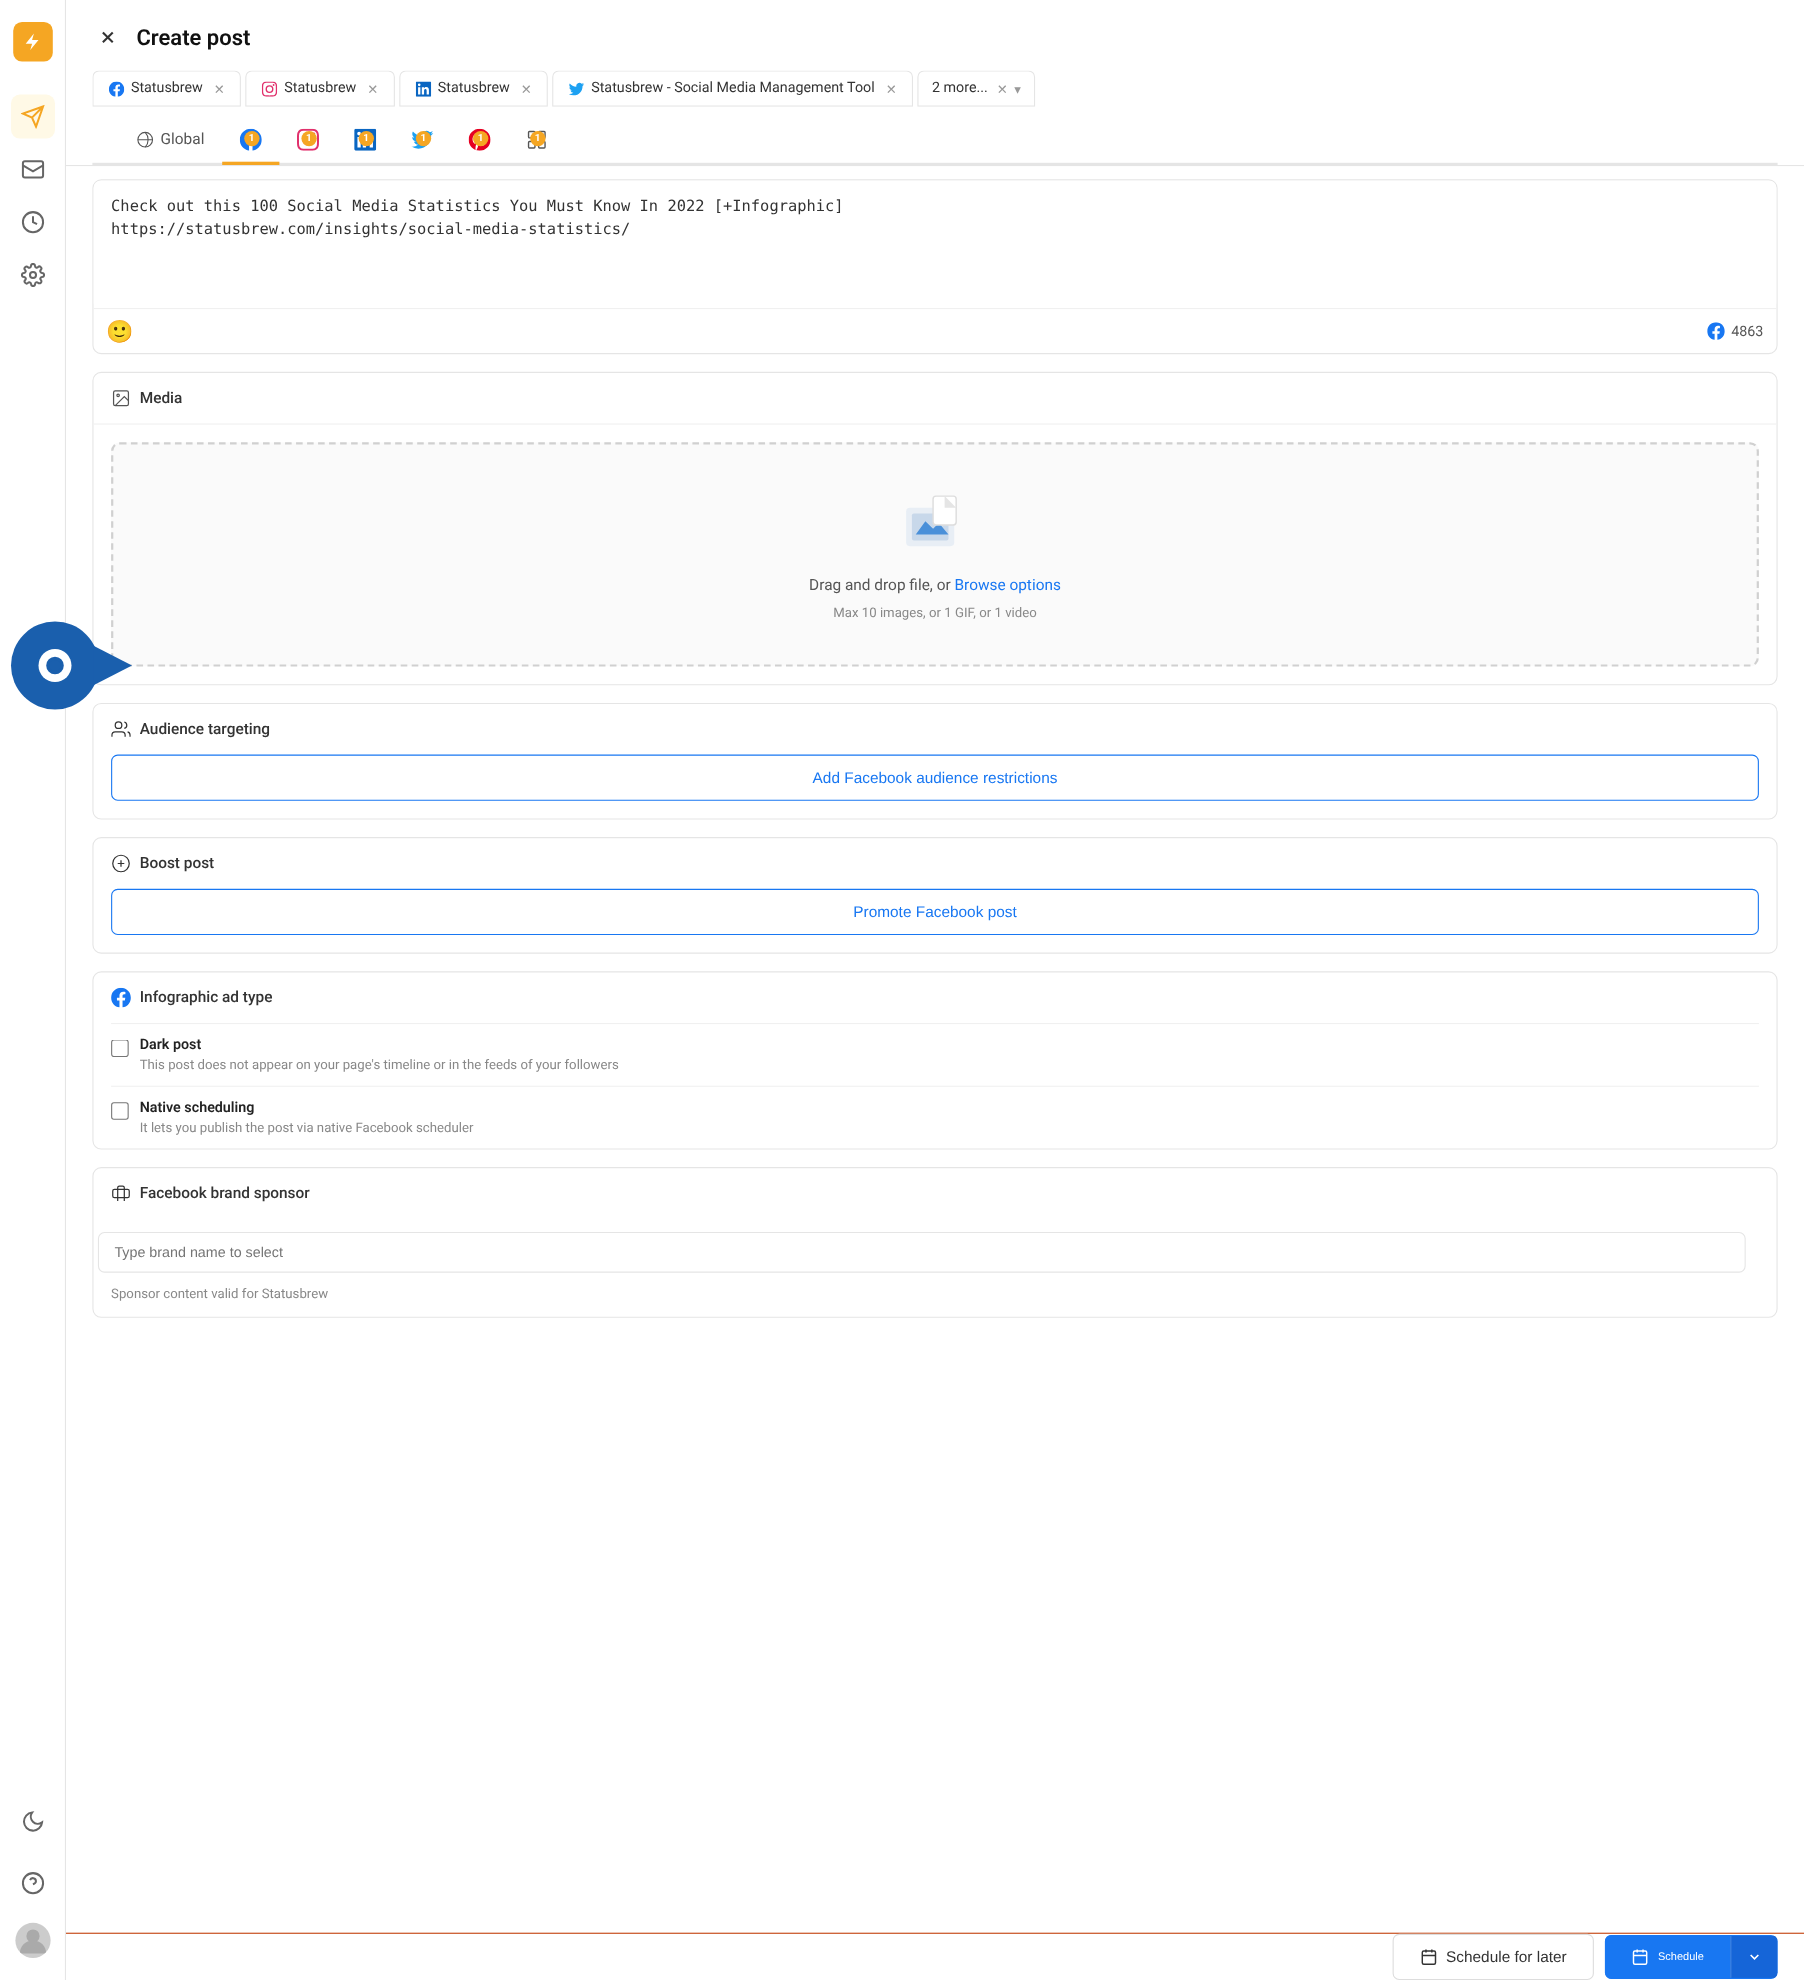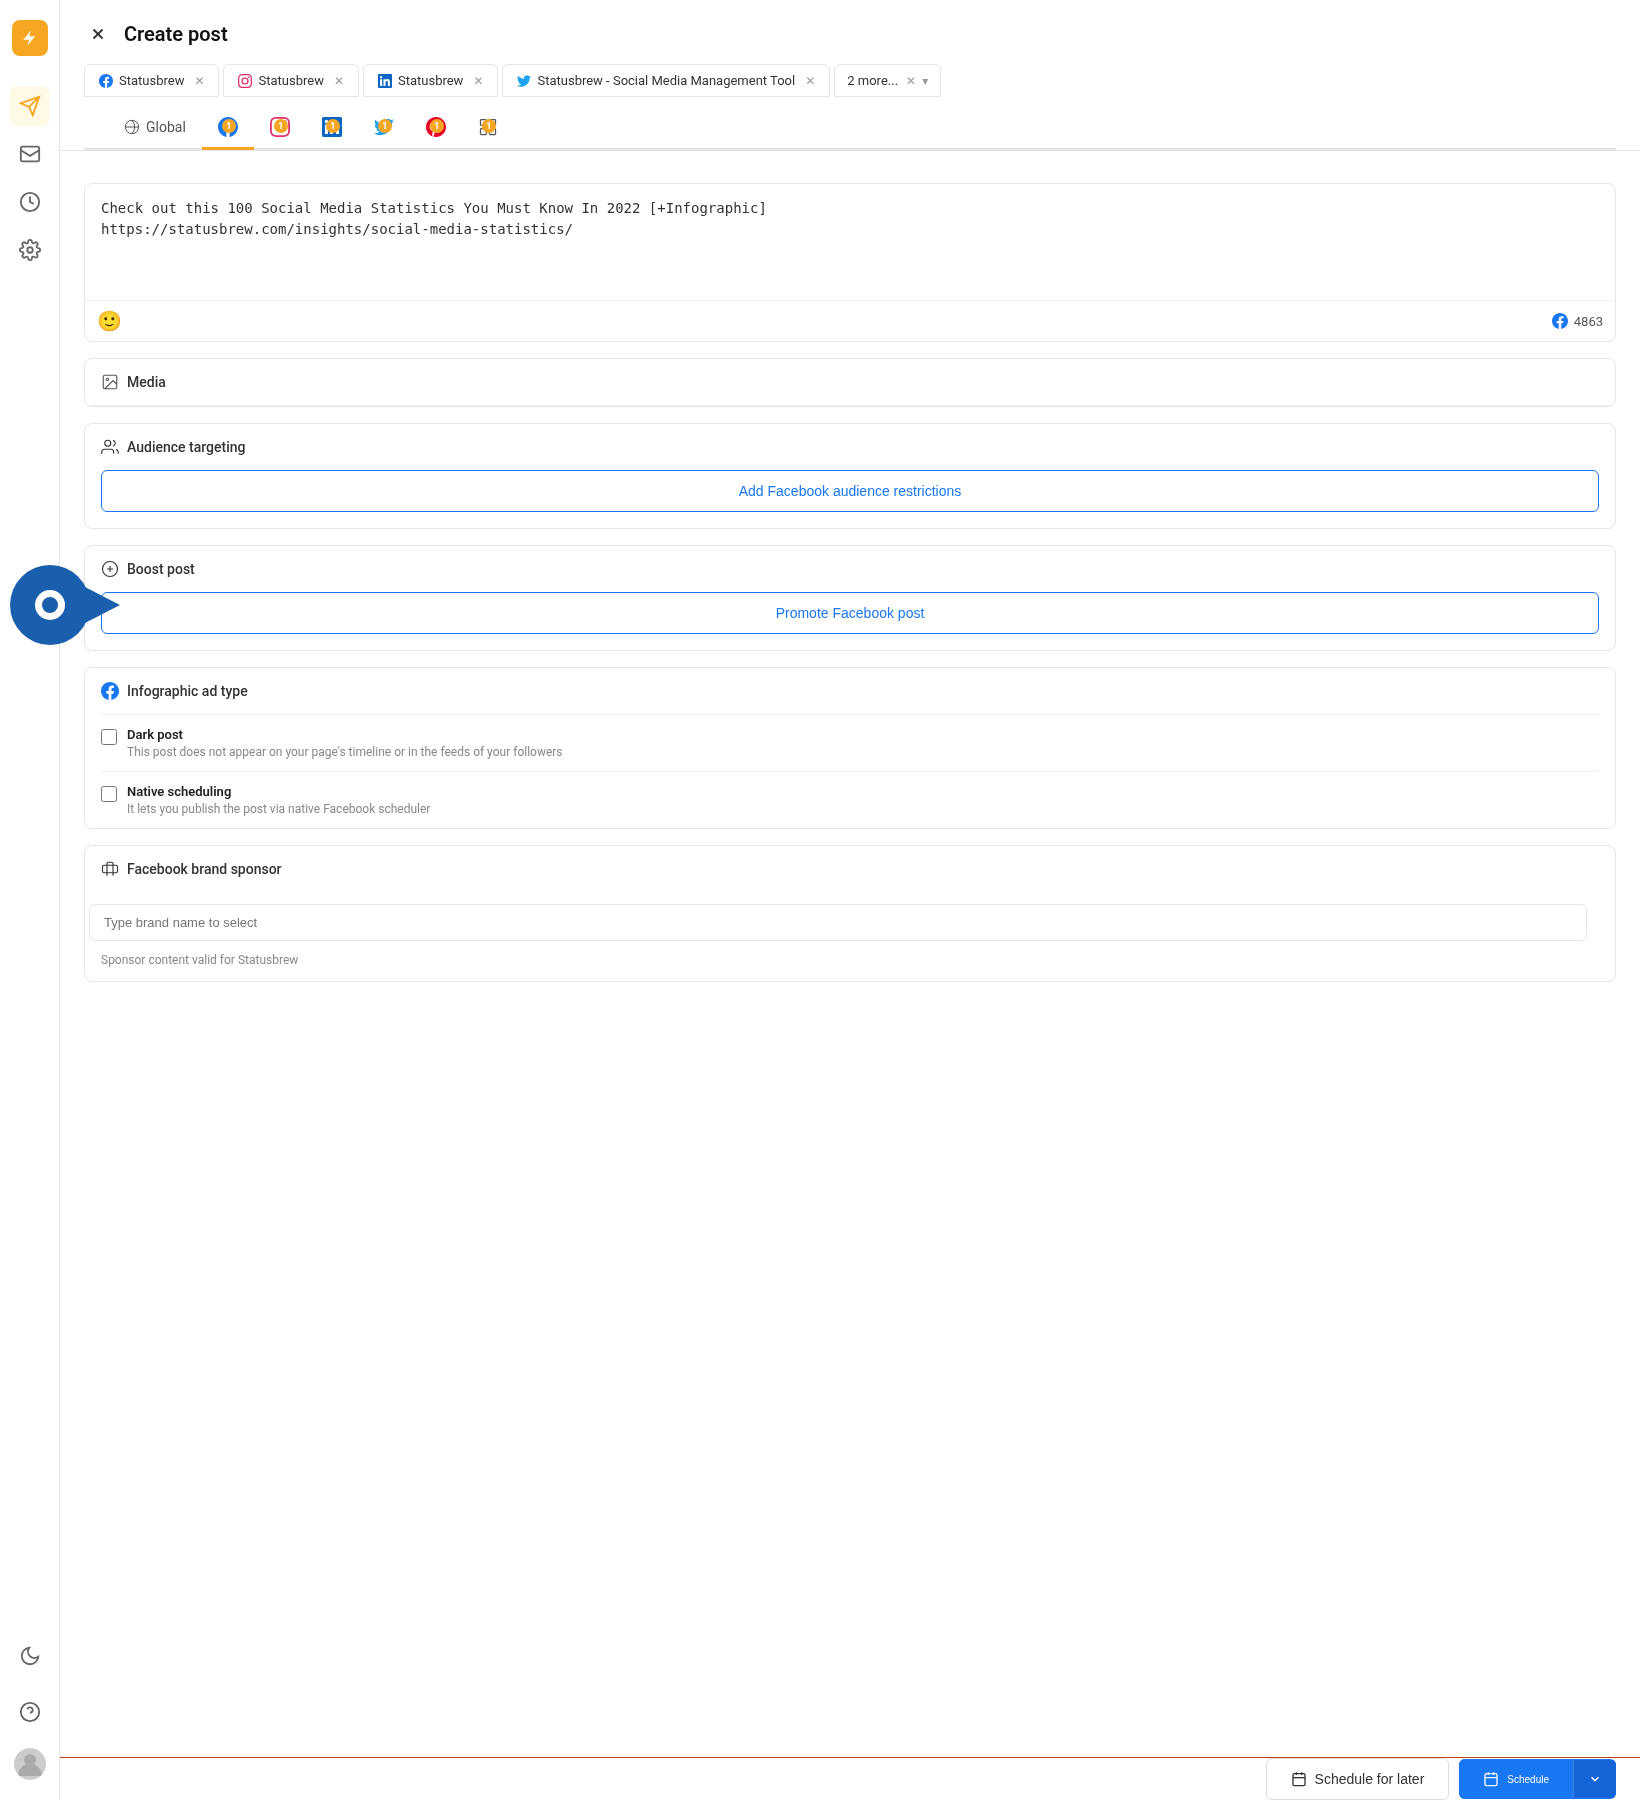--- a/index.html
+++ b/index.html
@@ -129,21 +129,21 @@
     }
     .ptab-icon-wrap { position: relative; display: inline-flex; }
 
     
     .content {
       flex: 1;
       overflow-y: auto;
       padding: 0;
     }
     .post-form {
-      padding: 32px 24px;
+      padding: 12px 24px;
     }
 
     
     .text-editor {
       border: 1px solid #e5e5e5;
       border-radius: 8px;
       overflow: hidden;
       margin-bottom: 16px;
     }
     .text-area {
@@ -544,20 +544,36 @@
       </div>
 
       <div class="section">
         <div class="section-header">
           <svg class="icon-svg" viewBox="0 0 24 24" fill="none" stroke="currentColor" stroke-width="1.5">
               <rect x="3" y="3" width="18" height="18" rx="2"></rect>
               <circle cx="8.5" cy="8.5" r="1.5"></circle>
               <polyline points="21 15 16 10 5 21"></polyline>
             </svg>
           <span>Media</span>
+        </div>
+        <div class="drop-zone">
+
+          <svg class="media-icon" viewBox="0 0 80 80" fill="none">
+            <rect x="10" y="20" width="50" height="40" rx="4" fill="#e8eef5"></rect>
+            <rect x="16" y="26" width="38" height="28" rx="2" fill="#c8d8ea"></rect>
+            <polygon points="20,48 30,34 38,42 44,36 54,48" fill="#4a90d9"></polygon>
+            <circle cx="50" cy="32" r="4" fill="#f5c842"></circle>
+
+            <rect x="38" y="8" width="24" height="30" rx="3" fill="white" stroke="#ddd" stroke-width="1.5"></rect>
+            <path d="M50 8 L62 20 L50 20 Z" fill="#e5e5e5"></path>
+          </svg>
+          <span class="drop-zone-text">
+            <span>Drag and drop file, or </span><span class="drop-zone-link">Browse options</span>
+          </span>
+          <span class="drop-zone-sub">Max 10 images, or 1 GIF, or 1 video</span>
         </div>
       </div>
 
       <div class="section-plain">
         <div class="section-plain-header">
           <svg class="icon-svg" viewBox="0 0 24 24" fill="none" stroke="currentColor" stroke-width="1.5">
               <path d="M17 21v-2a4 4 0 00-4-4H5a4 4 0 00-4 4v2"></path>
               <circle cx="9" cy="7" r="4"></circle>
               <path d="M23 21v-2a4 4 0 00-3-3.87M16 3.13a4 4 0 010 7.75"></path>
             </svg>

